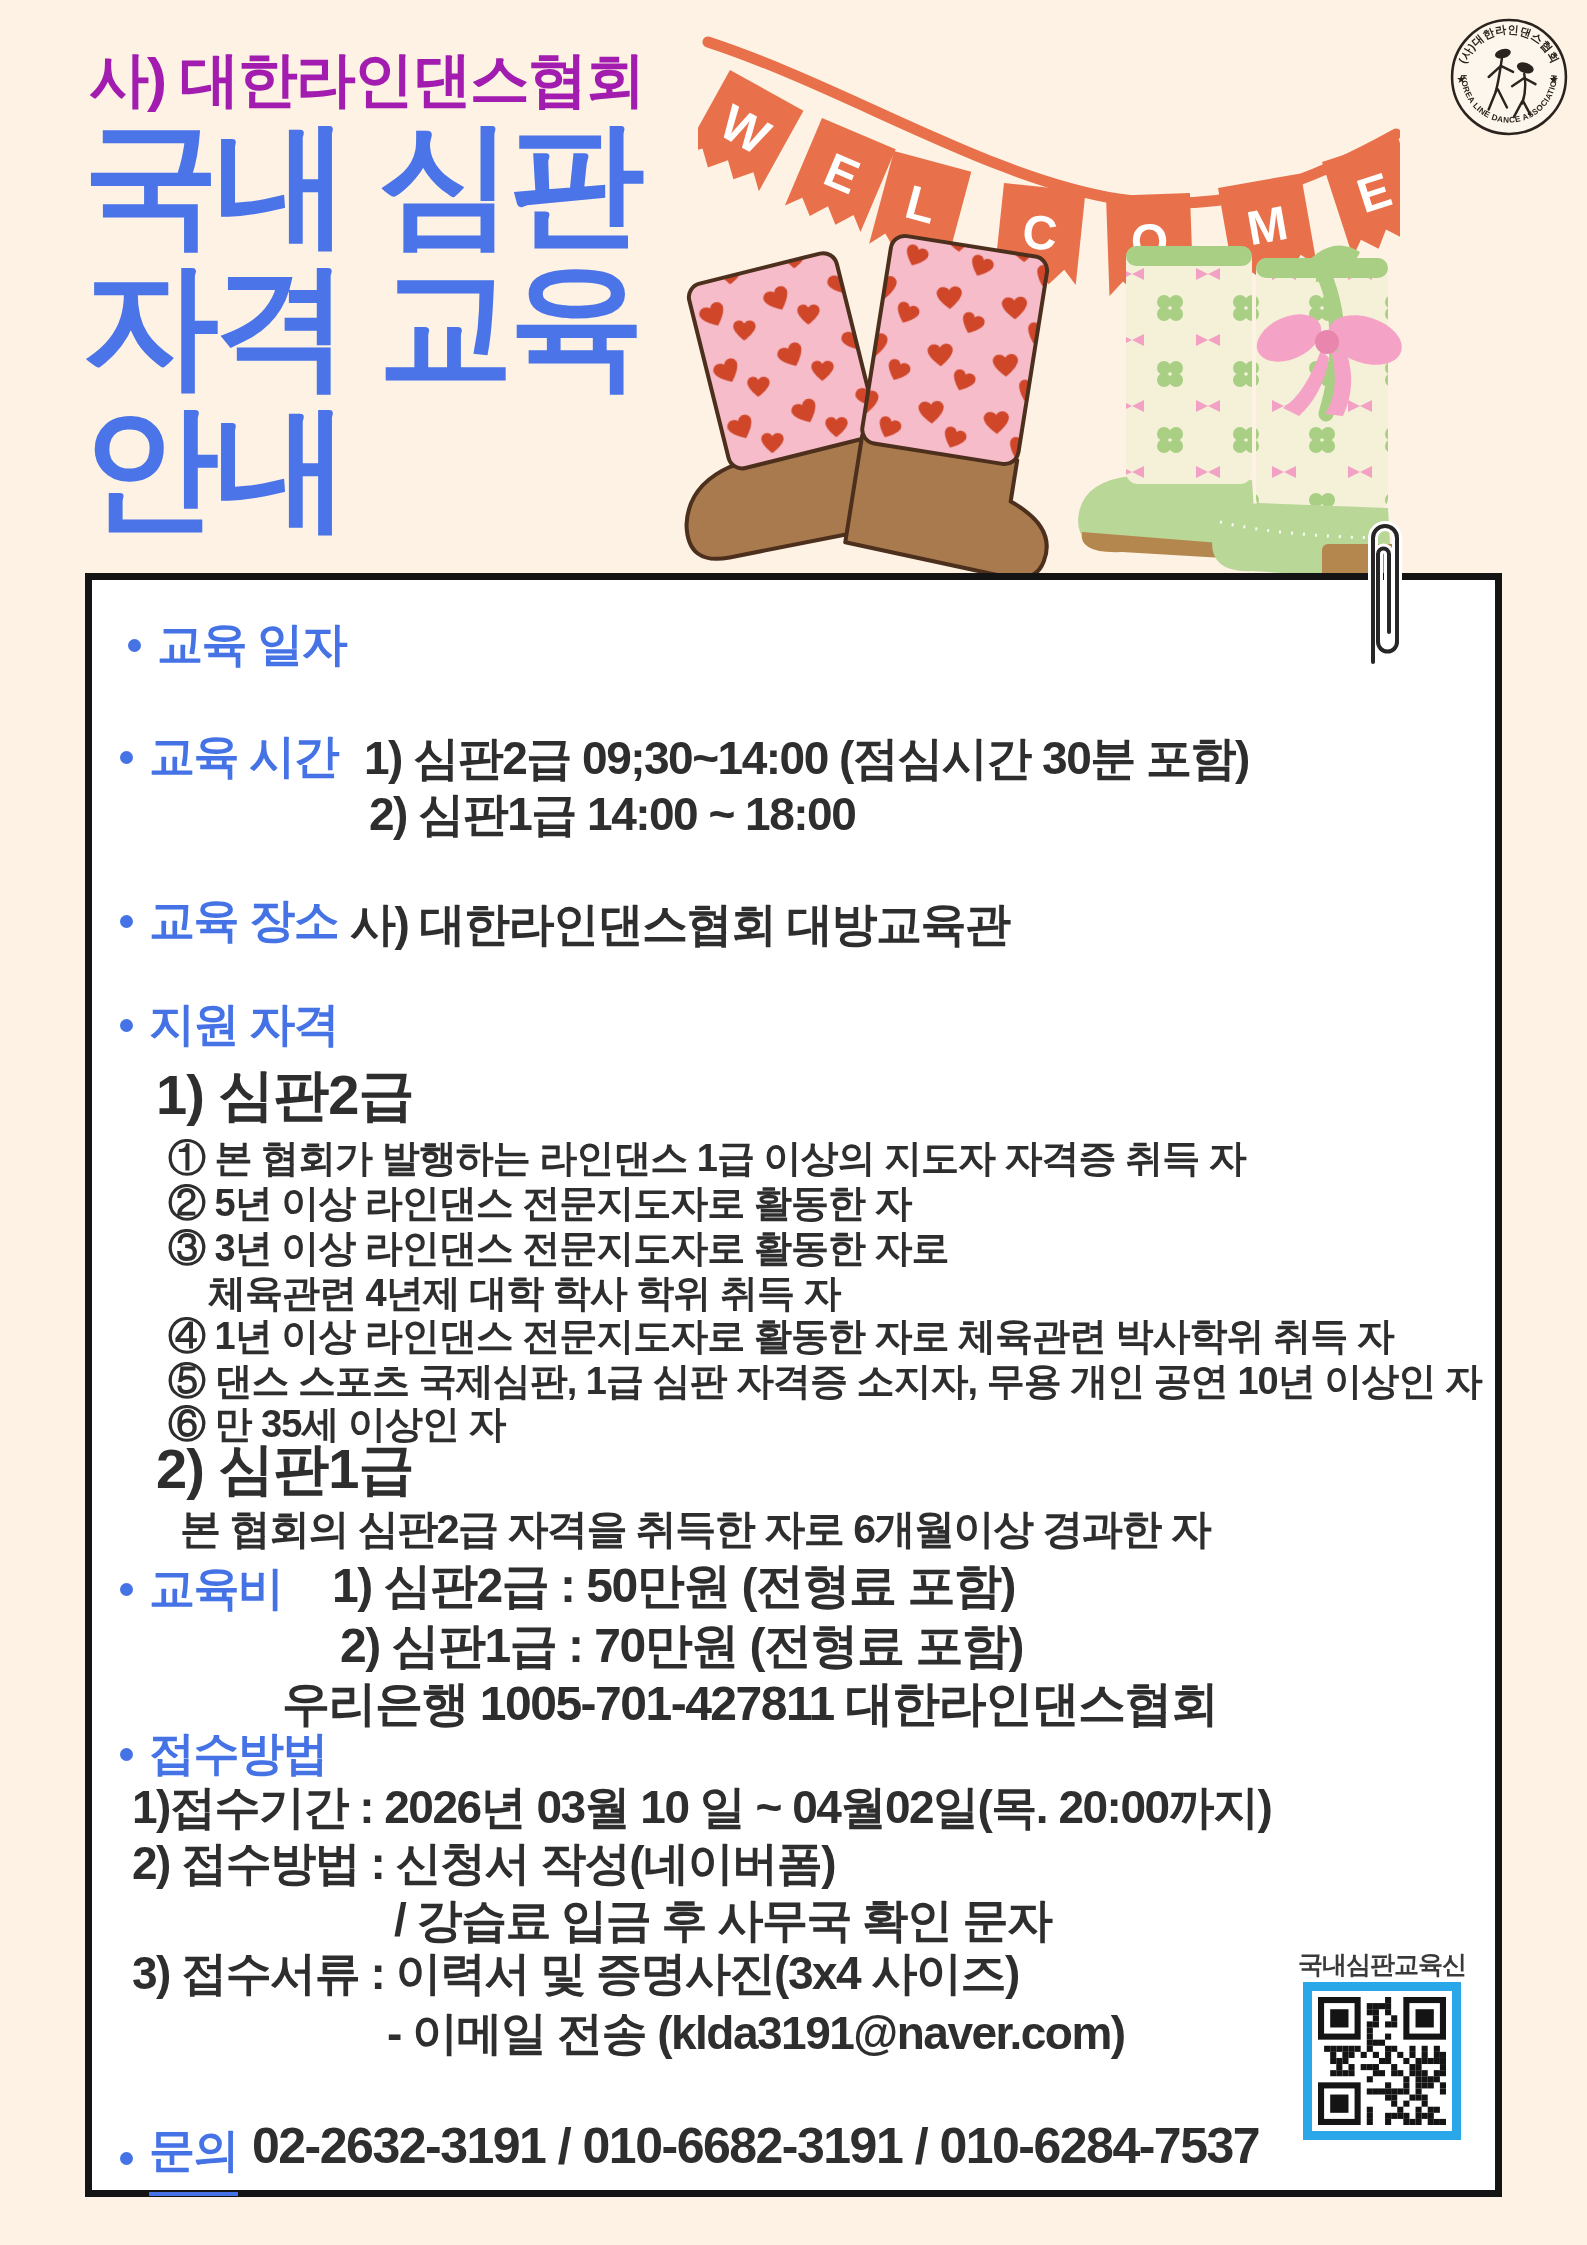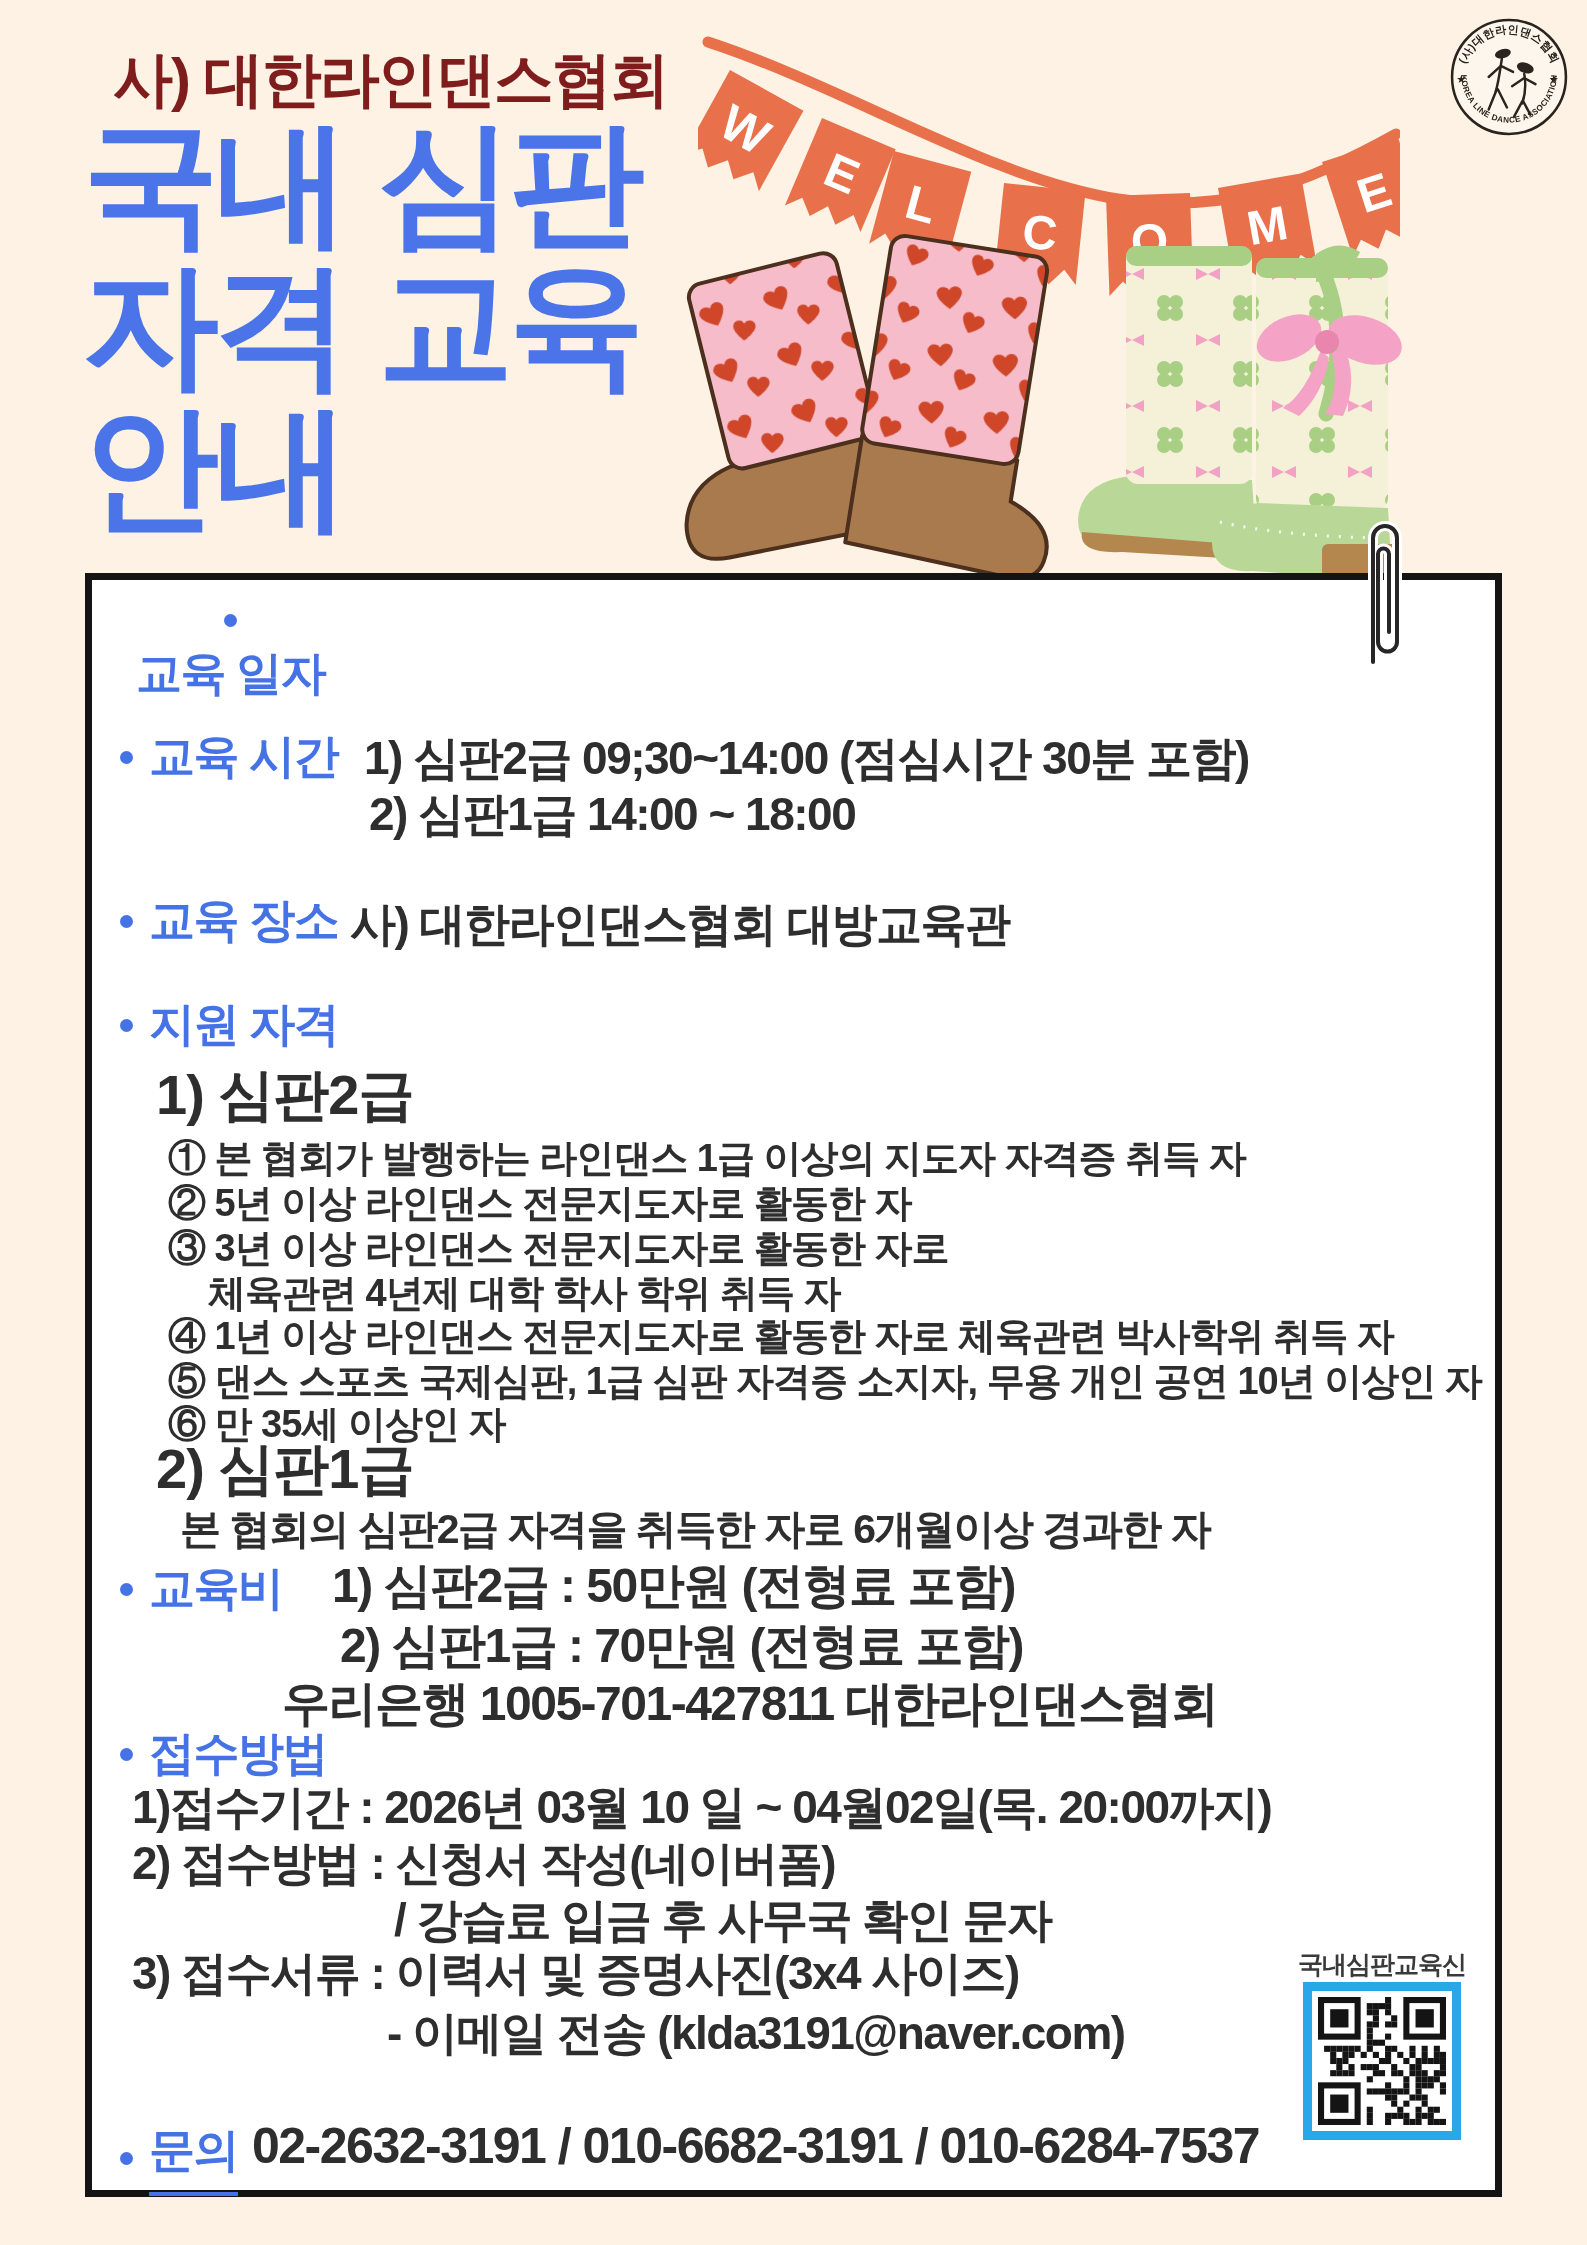--- a/index.html
+++ b/index.html
@@ -1,21 +1,21 @@
 <!DOCTYPE html>
 <html><head>
 <meta charset="utf-8">
 <style>
   html,body{margin:0;padding:0;background:#e9e4da;}
   .poster{
     position:relative;width:1587px;height:2245px;background:#fdf2e4;
     font-family:"Liberation Sans", sans-serif;overflow:hidden;
   }
   .abs{position:absolute;}
-  .org-name{left:113px;top:40px;font-size:60px;font-weight:800;color:#7f1d1d;letter-spacing:-2px;white-space:nowrap;}
+  .org-name{left:89px;top:40px;font-size:60px;font-weight:800;color:#a21caf;letter-spacing:-2px;white-space:nowrap;}
   .main-title{left:83px;top:112px;font-size:136px;font-weight:900;color:#4a74e8;line-height:142px;letter-spacing:-5px;white-space:pre-line;}
   .content-box{left:85px;top:573px;width:1403px;height:1610px;background:#ffffff;border:7px solid #141414;}
   .hdr{display:flex;align-items:center;gap:16px;color:#4573e6;font-weight:800;font-size:46px;letter-spacing:-1.5px;white-space:nowrap;}
   .hdr .dot{width:13px;height:13px;border-radius:50%;background:#4573e6;flex:0 0 auto;}
   .body-txt{color:#2e2e2e;font-weight:800;font-size:46px;letter-spacing:-1.5px;white-space:nowrap;}
   .item{font-size:38px;font-weight:700;letter-spacing:-1px;}
   .sub-title{font-size:56px;font-weight:800;letter-spacing:-1px;}
   .fee-line{font-size:48px;}
   .contact-val{font-size:50px;}
   .underlined{border-bottom:4px solid #4573e6;padding-bottom:10px;}
@@ -153,21 +153,21 @@
     </g>
   </svg>
 
   <svg class="abs" style="left:1358px;top:512px;z-index:5;" width="48" height="156" viewBox="0 0 48 156">
     <path d="M15 150 L15 26 A12 12 0 0 1 39 26 L39 130 A9.5 9.5 0 0 1 20 130 L20 42 A5.5 5.5 0 0 1 31 42 L31 120" fill="none" stroke="#ffffff" stroke-width="10" stroke-linecap="round"></path>
     <path d="M15 150 L15 26 A12 12 0 0 1 39 26 L39 130 A9.5 9.5 0 0 1 20 130 L20 42 A5.5 5.5 0 0 1 31 42 L31 120" fill="none" stroke="#262626" stroke-width="4" stroke-linecap="round"></path>
   </svg>
 
   <div class="abs content-box">
 
-    <div class="abs hdr" style="left:44px;top:34px;flex-direction:column;">
+    <div class="abs hdr" style="left:36px;top:34px;">
       <span class="dot"></span>
       <span>교육 일자</span>
     </div>
 
     <div class="abs hdr" style="left:28px;top:146px;">
       <span class="dot"></span>
       <span>교육 시간</span>
     </div>
     <div class="abs body-txt" style="left:272px;top:148px;">1) 심판2급  09;30~14:00 (점심시간 30분 포함)</div>
     <div class="abs body-txt" style="left:277px;top:204px;">2) 심판1급 14:00 ~ 18:00</div>

